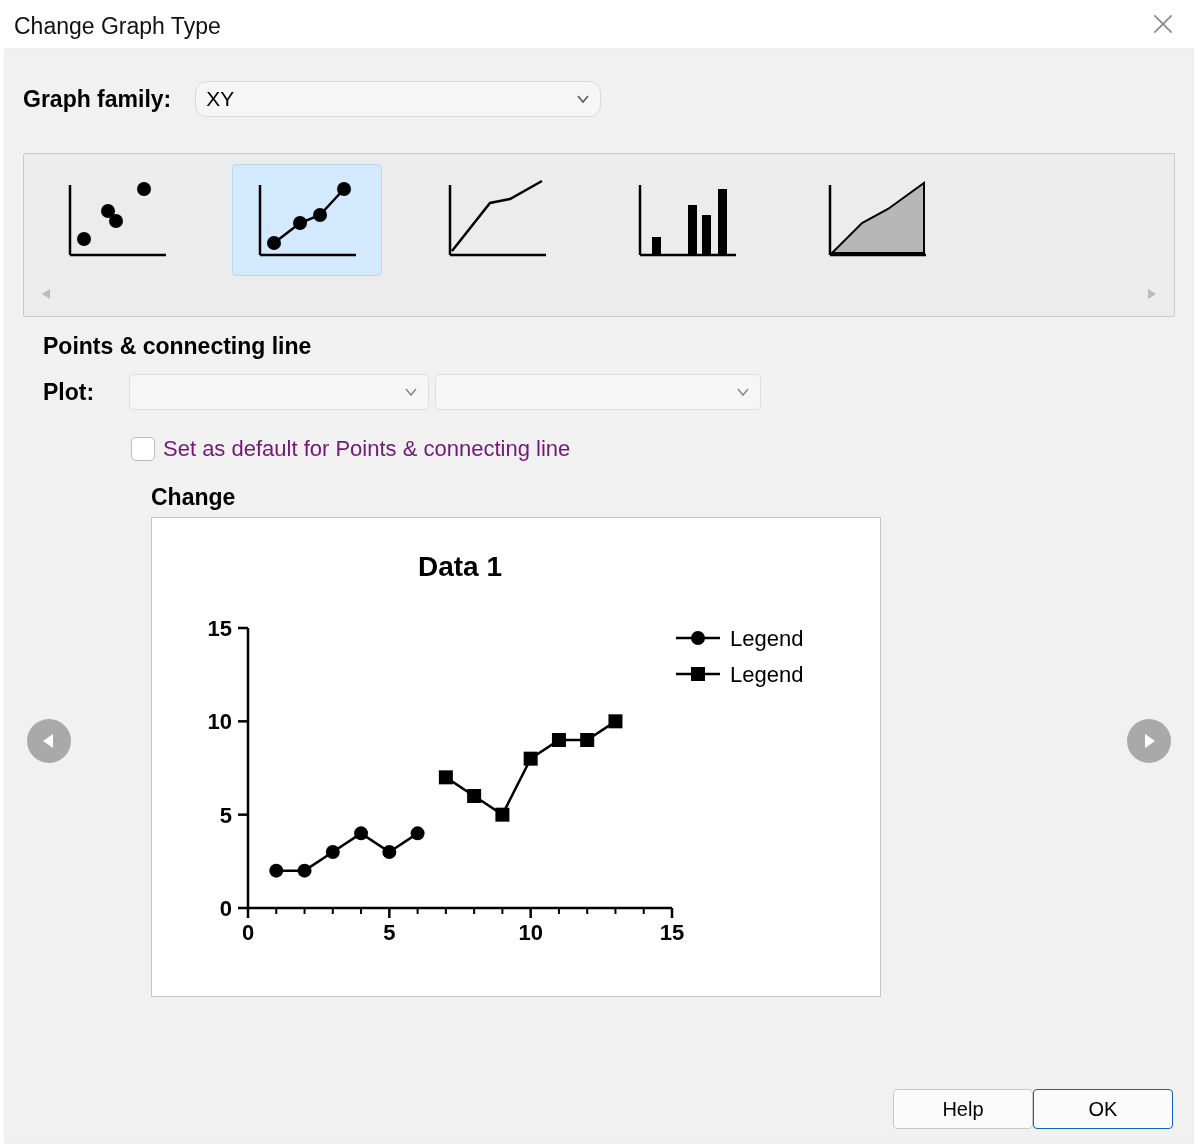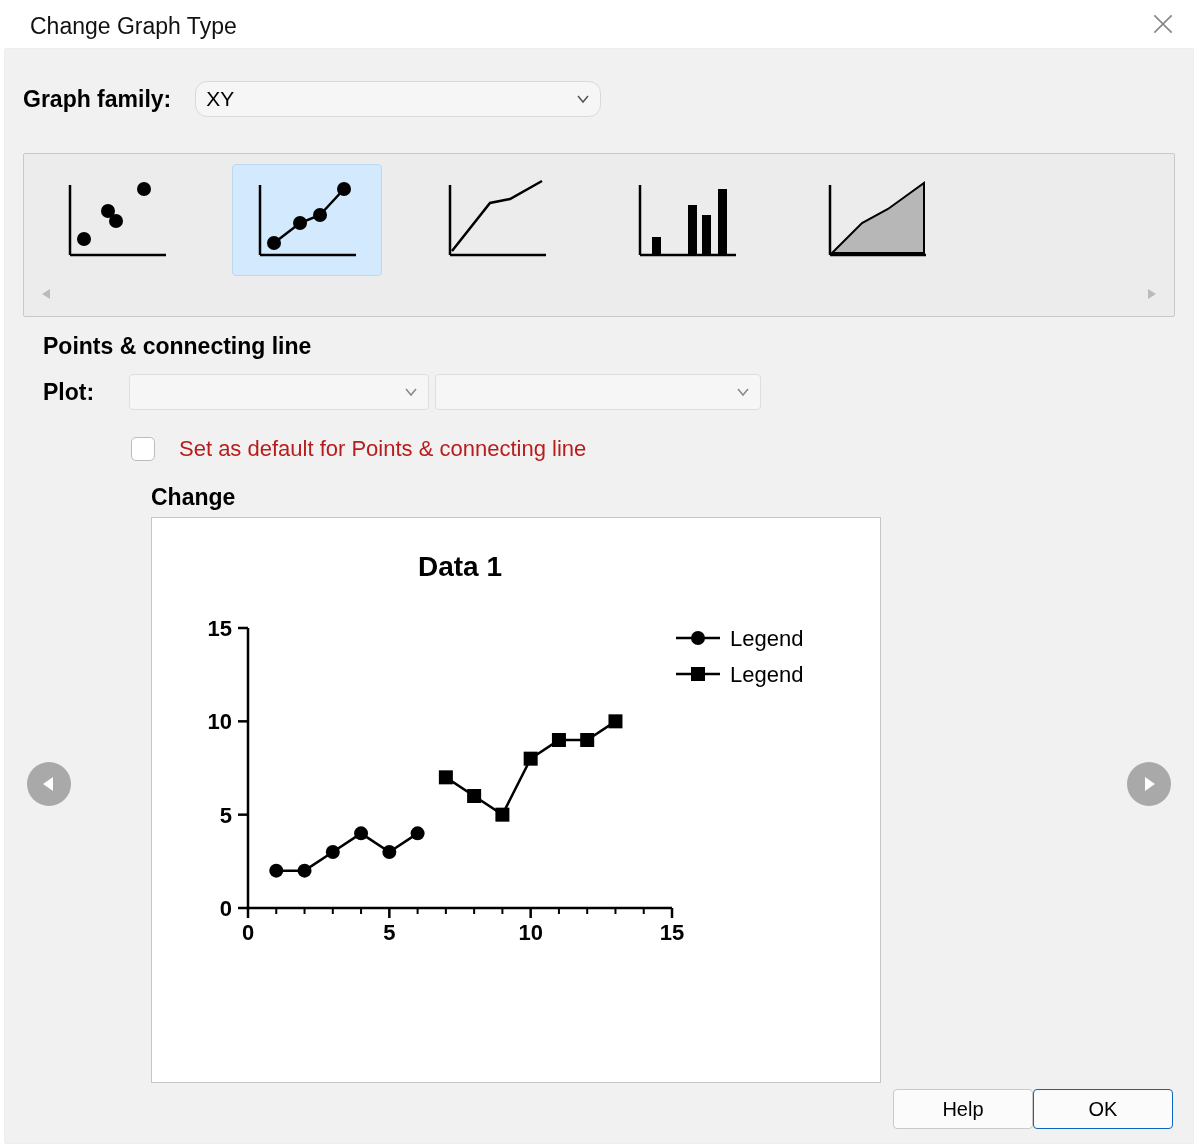--- a/index.html
+++ b/index.html
@@ -15,21 +15,21 @@
   .dialog {
     width: 100%;
     height: 100%;
     position: relative;
     background: #fff;
   }
   .titlebar {
     display: flex;
     align-items: center;
     justify-content: space-between;
-    padding: 6px 16px 2px 30px;
+    padding: 6px 16px 2px 14px;
     height: 48px;
   }
   .titlebar .title {
     font-size: 23px;
     font-weight: 400;
     color: #111;
   }
   .close-x {
     font-size: 28px;
     color: #888;
@@ -141,24 +141,24 @@
     align-items: center;
     justify-content: flex-end;
     padding: 0 10px;
     cursor: pointer;
   }
   .dd1 { width: 300px; }
   .dd2 { width: 326px; }
   .check-row {
     display: flex;
     align-items: center;
-    gap: 24px;
+    gap: 8px;
     margin-left: 108px;
     font-size: 22px;
-    color: #b91c1c;
+    color: #701a75;
     margin-bottom: 22px;
   }
   .checkbox {
     width: 24px;
     height: 24px;
     border: 1.6px solid #bcbcbc;
     border-radius: 5px;
     background: #fff;
     cursor: pointer;
   }
@@ -180,21 +180,21 @@
     flex: 1;
     margin: 0 80px;
   }
   .preview-title {
     font-size: 23px;
     font-weight: 700;
     margin-bottom: 6px;
   }
   .preview-box {
     width: 730px;
-    height: 566px;
+    height: 480px;
     background: #fff;
     border: 1px solid #c5c5c5;
   }
   .footer {
     position: absolute;
     right: 20px;
     bottom: 14px;
     display: flex;
   }
   .btn {

